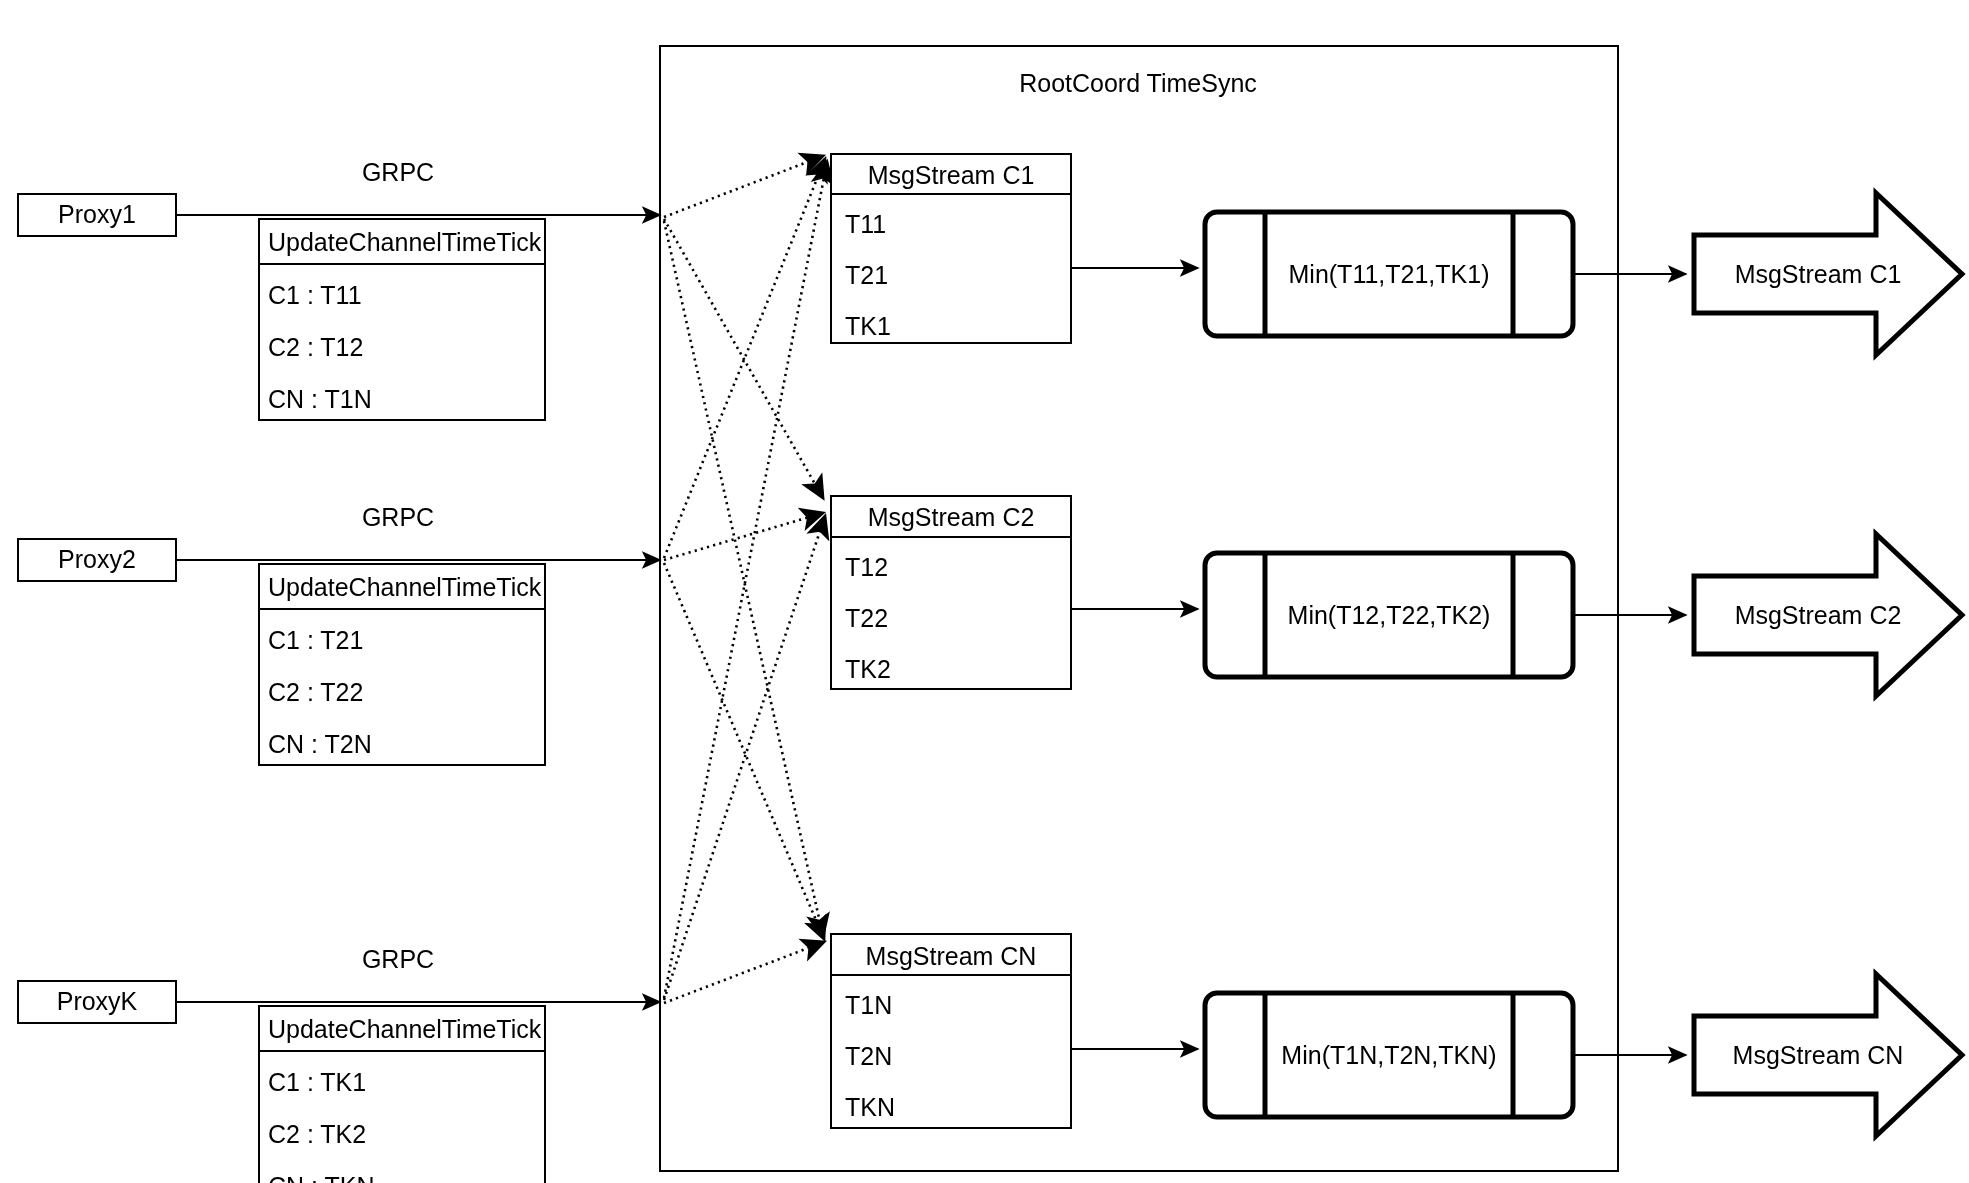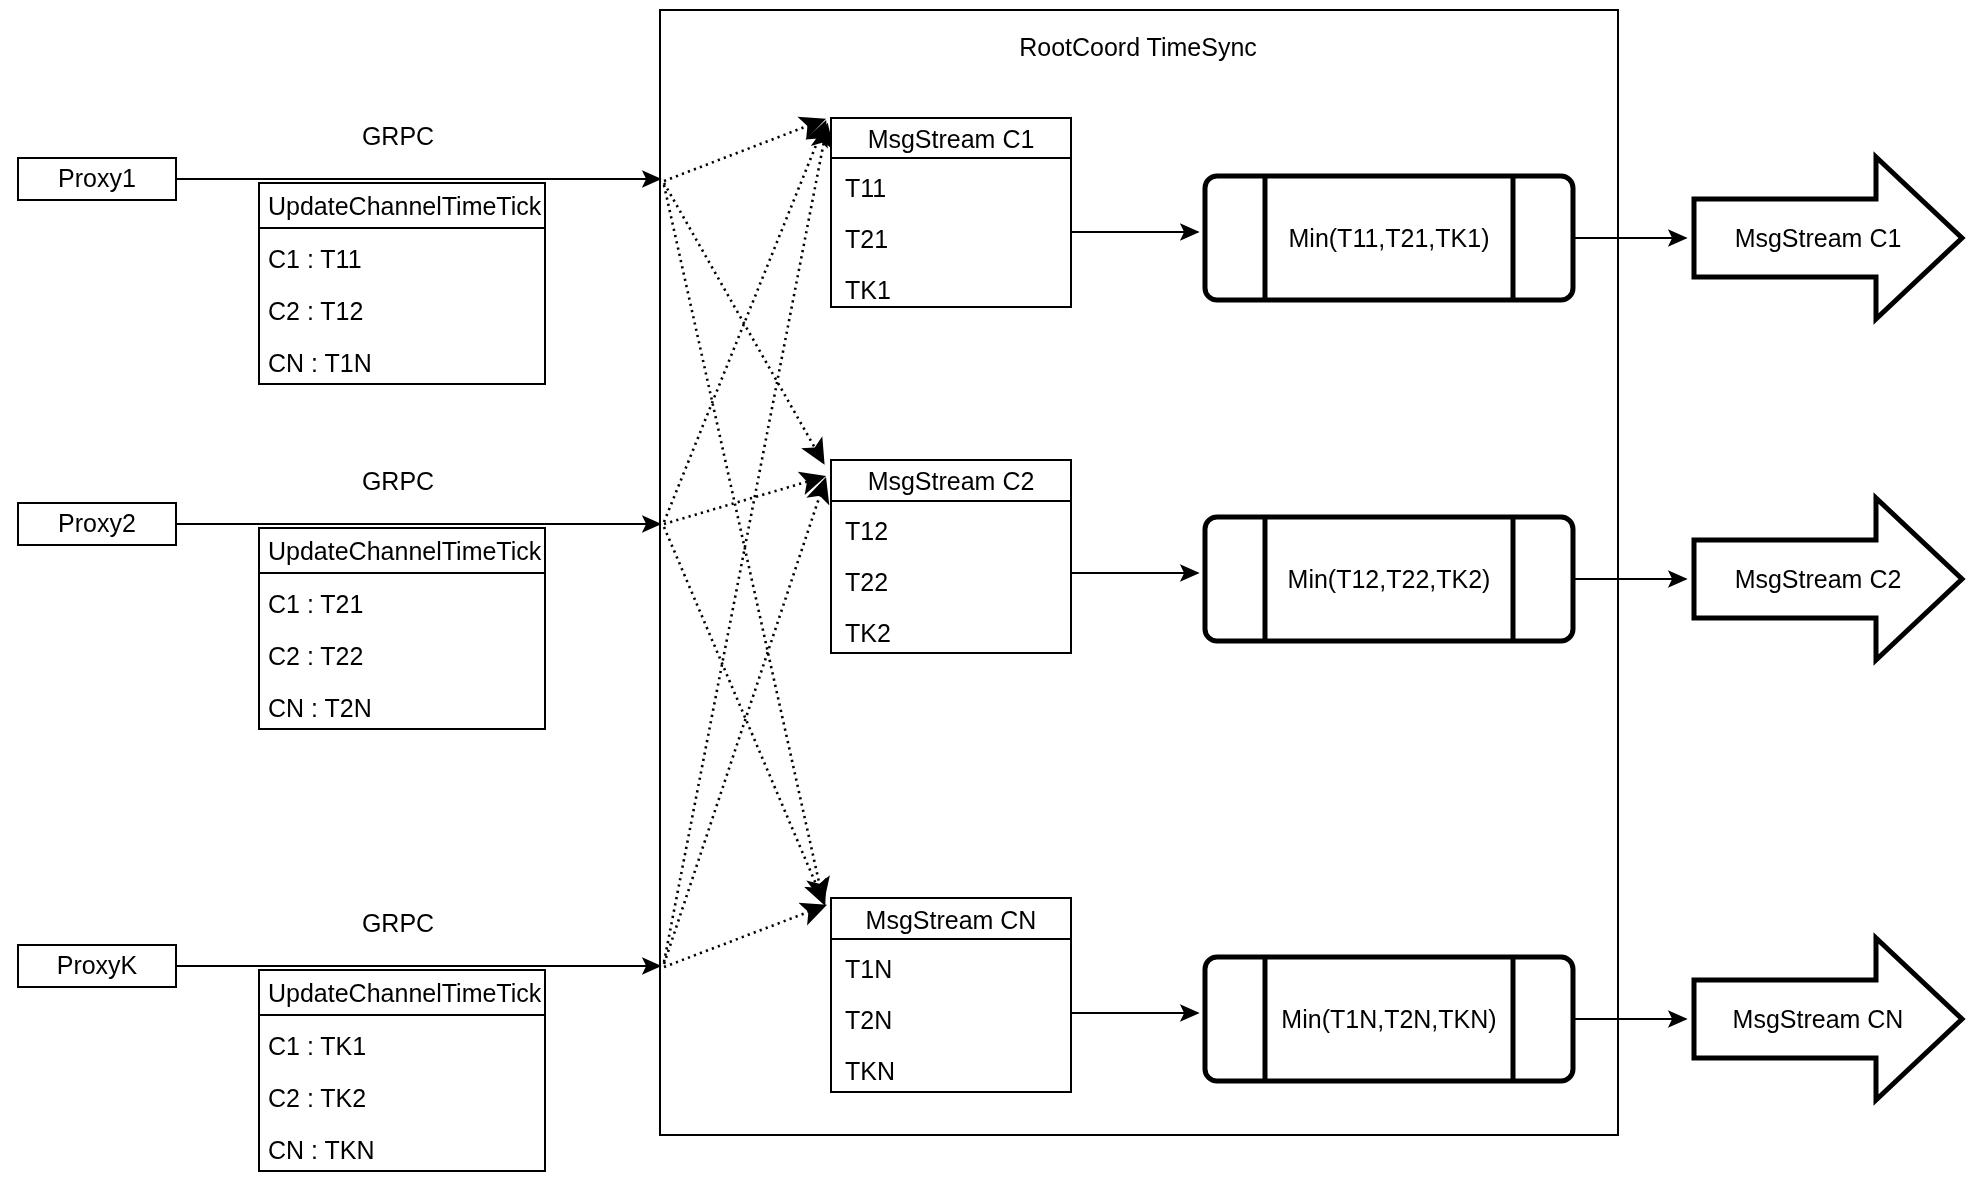--- a/index.html
+++ b/index.html
@@ -10,20 +10,21 @@
   body {
     width: 1969px;
     height: 1183px;
     overflow: hidden;
     font-family: "Liberation Sans", sans-serif;
   }
   #diagram-root {
     position: relative;
     width: 1969px;
     height: 873px;
+    margin-top: 36px;
   }
   svg#diagram {
     display: block;
     width: 1969px;
     height: 1183px;
   }
   .shape-stroke {
     fill: none;
     stroke: #000000;
     stroke-width: 2;

